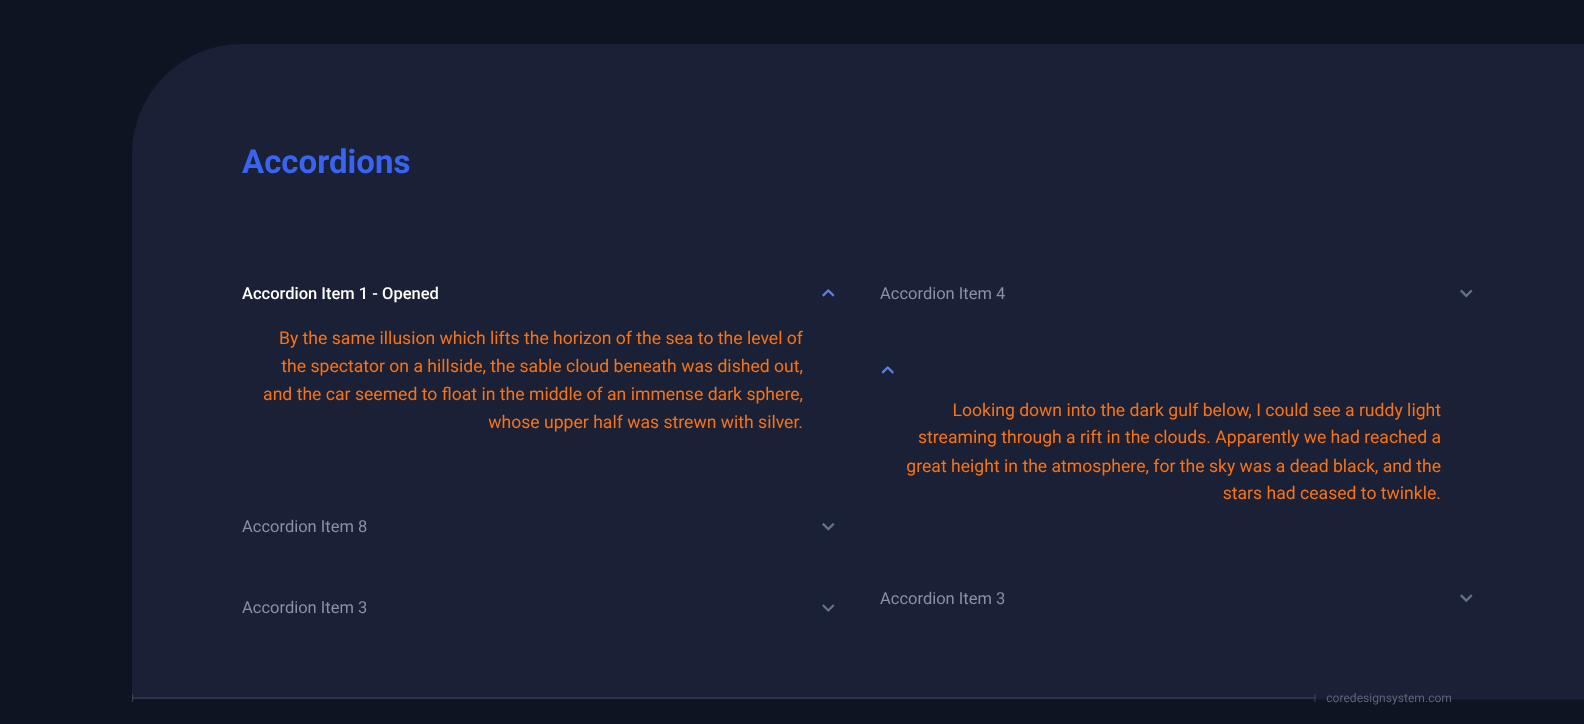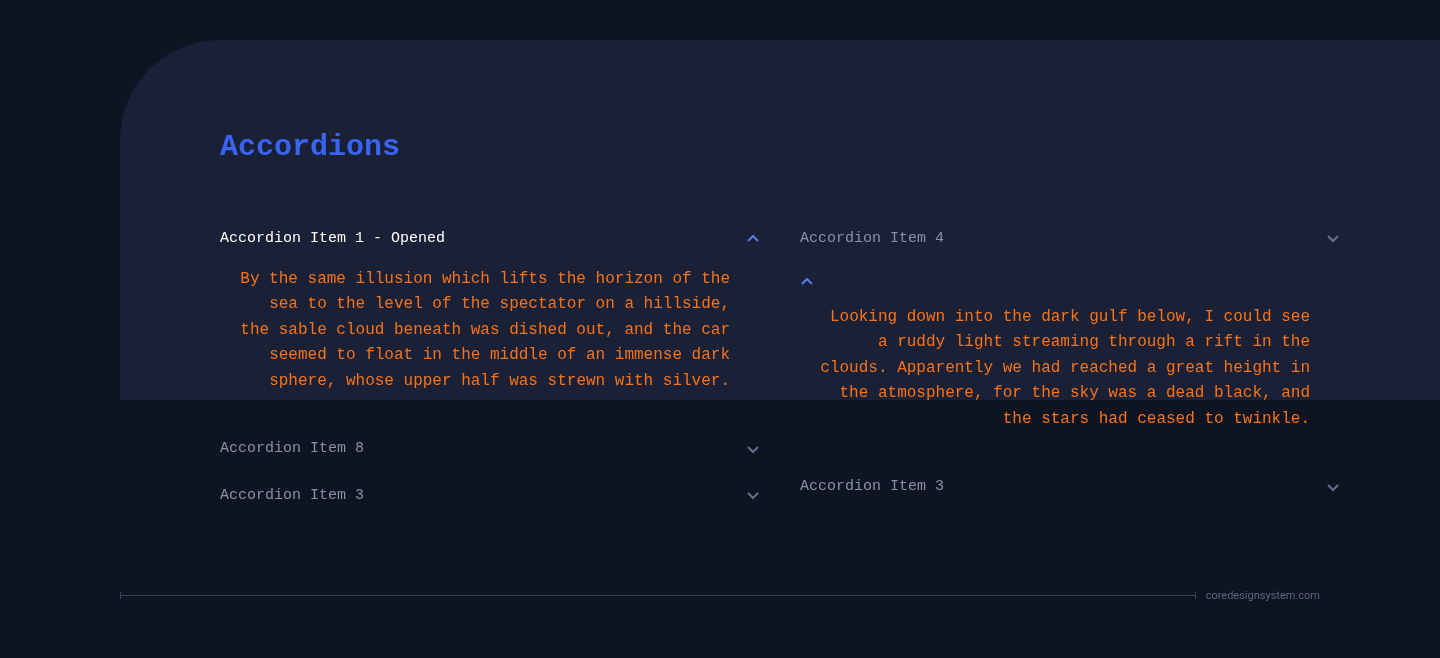--- a/index.html
+++ b/index.html
@@ -16,40 +16,40 @@
       overflow: hidden;
     }
     .card {
       background-color: #1a2035;
       border-top-left-radius: 100px;
       margin-left: 120px;
       margin-top: 40px;
       padding: 90px 100px 80px 100px;
       display: flex;
       flex-direction: column;
-      height: 360px;
-      font-family: Liberation Mono, monospace;
+      height: 596px;
     }
     .heading {
       color: #3963f1;
       font-size: 30px;
       font-weight: 700;
       margin-bottom: 60px;
     }
     .columns {
       display: flex;
       gap: 40px;
     }
     .col {
       flex: 1;
       display: flex;
       flex-direction: column;
     }
     .accordion-item {
       margin-bottom: 16px;
+      margin-top: 27px;
     }
     .accordion-header {
       display: flex;
       align-items: center;
       justify-content: space-between;
       cursor: pointer;
       padding: 4px 0;
     }
     .accordion-label {
       font-size: 15px;
@@ -84,21 +84,21 @@
       margin-bottom: 24px;
       padding-left: 18px;
       padding-right: 30px;
       color: #f97316;
       font-size: 16px;
       line-height: 1.6;
       text-align: right;
     }
     .footer-line {
       position: absolute;
-      top: 589px;
+      top: 628px;
       left: 120px;
       right: 120px;
       display: flex;
       align-items: center;
     }
     .footer-line .bar {
       flex: 1;
       height: 1px;
       background-color: #3a4157;
       position: relative;

